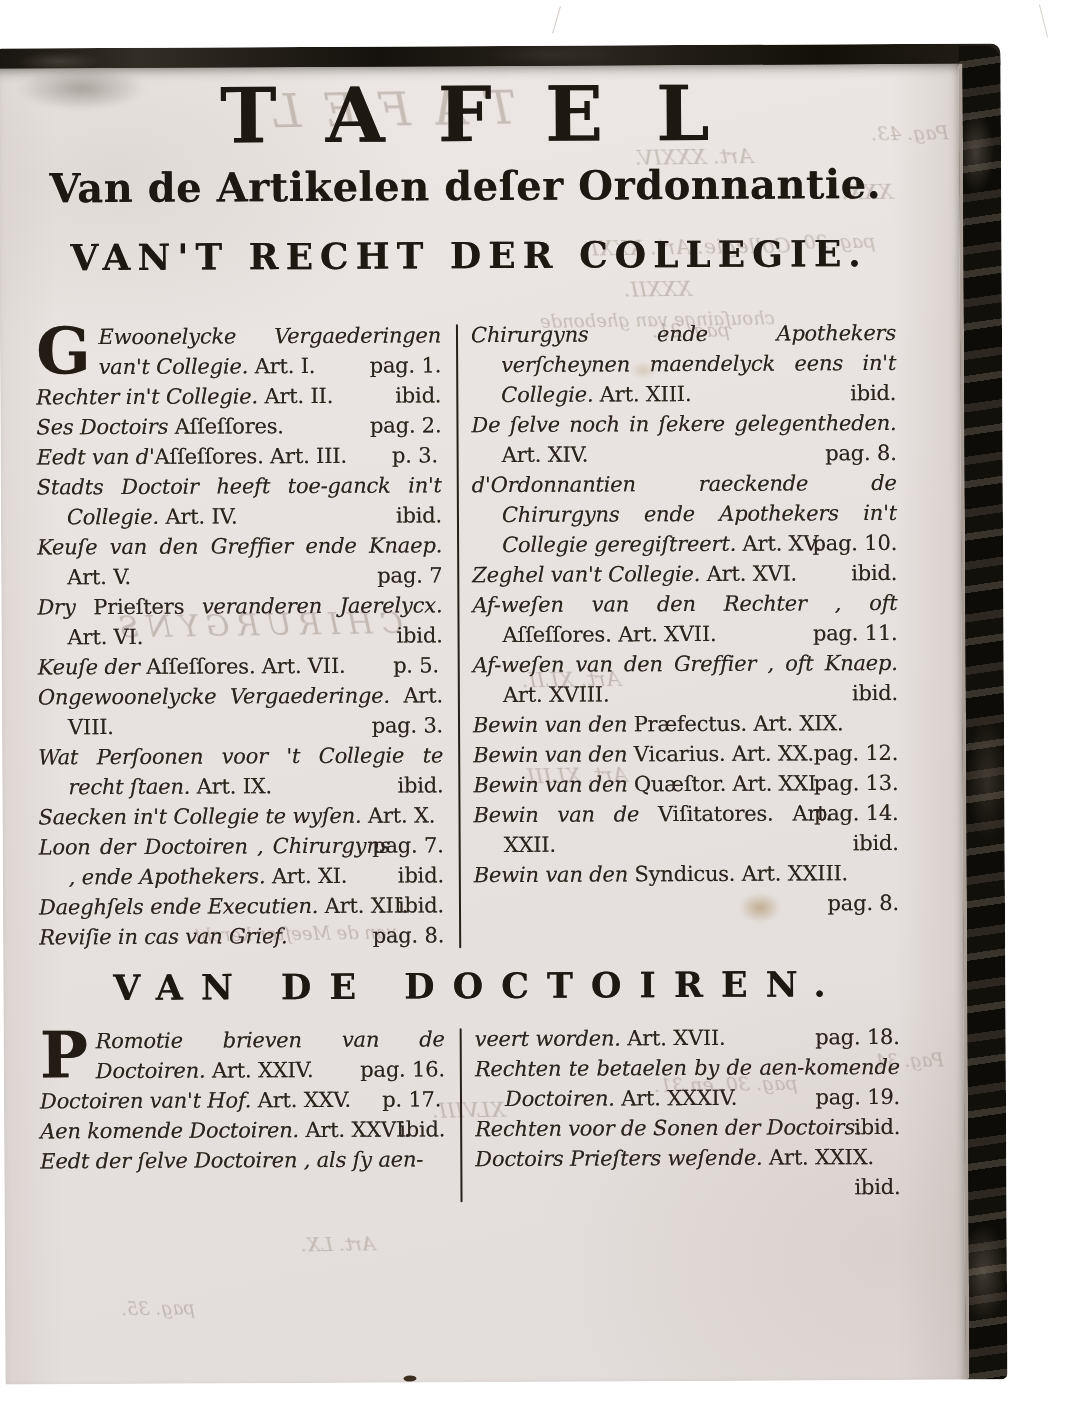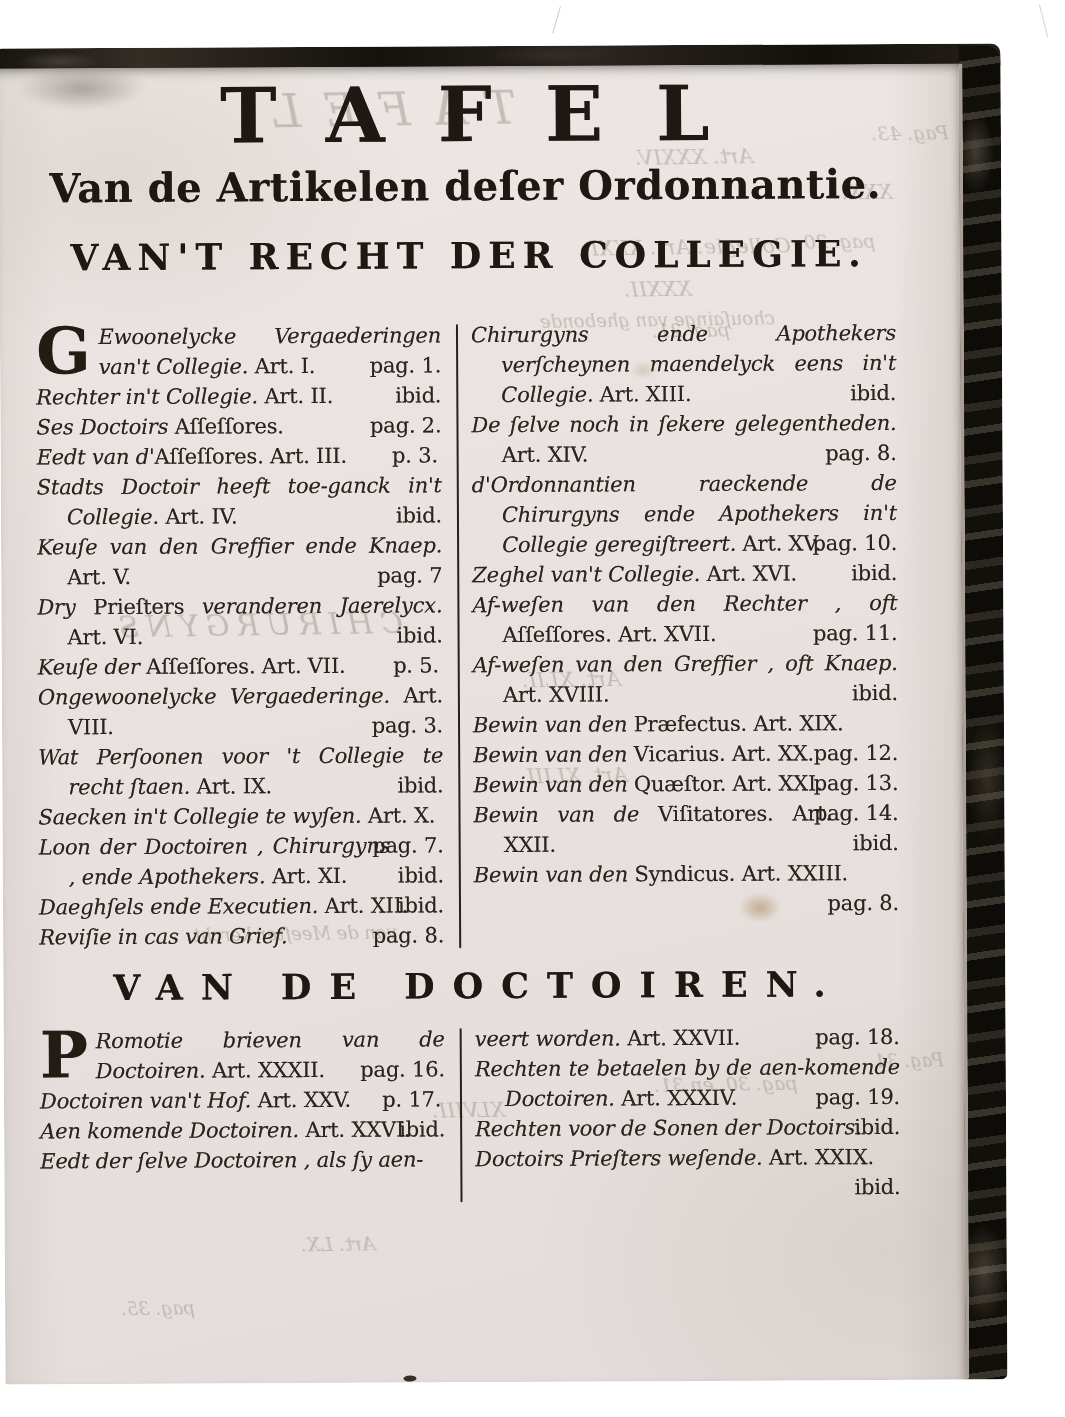--- a/index.html
+++ b/index.html
@@ -152,28 +152,28 @@
             <div class="entry"><span class="i">Bewin van den </span><span class="r">Vicarius. Art. XX.</span><span class="pg">pag. 13.</span></div>
             <div class="entry"><span class="i">Bewin van den </span><span class="r">Quæſtor. Art. XXI.</span><span class="pg">pag. 14.</span></div>
             <div class="entry"><span class="i">Bewin van de </span><span class="r">Viſitatores. Art. XXII.</span><span class="pg">ibid.</span></div>
             <div class="entry"><span class="i">Bewin van den </span><span class="r">Syndicus. Art. XXIII.</span><span class="pg">pag. 8.</span></div>
           </div>
       </div>
 
       <h3 class="s2">VAN DE DOCTOIREN.</h3>
       <div class="cols second">
         <div class="col">
-            <div class="entry lead"><span class="dropcap">P</span><span class="i">Romotie brieven van de Doctoiren. </span><span class="r">Art. XXXII.</span><span class="pg">pag. 16.</span></div>
+            <div class="entry lead"><span class="dropcap">P</span><span class="i">Romotie brieven van de Doctoiren. </span><span class="r">Art. XXIV.</span><span class="pg">pag. 16.</span></div>
             <div class="entry"><span class="i">Doctoiren van't Hof. </span><span class="r">Art. XXV.</span><span class="pg">p. 17.</span></div>
             <div class="entry"><span class="i">Aen komende Doctoiren. </span><span class="r">Art. XXVI.</span><span class="pg">ibid.</span></div>
             <div class="entry"><span class="i">Eedt der ſelve Doctoiren , als ſy aen-</span></div>
           </div>
         <div class="divider"></div>
         <div class="col rightcol">
-            <div class="entry"><span class="i">veert worden. </span><span class="r">Art. XXVII.</span><span class="pg">pag. 18.</span></div>
+            <div class="entry"><span class="i">veert worden. </span><span class="r">Art. XVII.</span><span class="pg">pag. 18.</span></div>
             <div class="entry"><span class="i">Rechten te betaelen by de aen-komende Doctoiren. </span><span class="r">Art. XXXIV.</span><span class="pg">pag. 19.</span></div>
             <div class="entry"><span class="i">Rechten voor de Sonen der Doctoirs.</span><span class="pg">ibid.</span></div>
             <div class="entry"><span class="i">Doctoirs Prieſters weſende. </span><span class="r">Art. XXIX.</span><span class="pg">ibid.</span></div>
           </div>
       </div>
     </div>
   </div>
 </div>
 
 </body></html>

